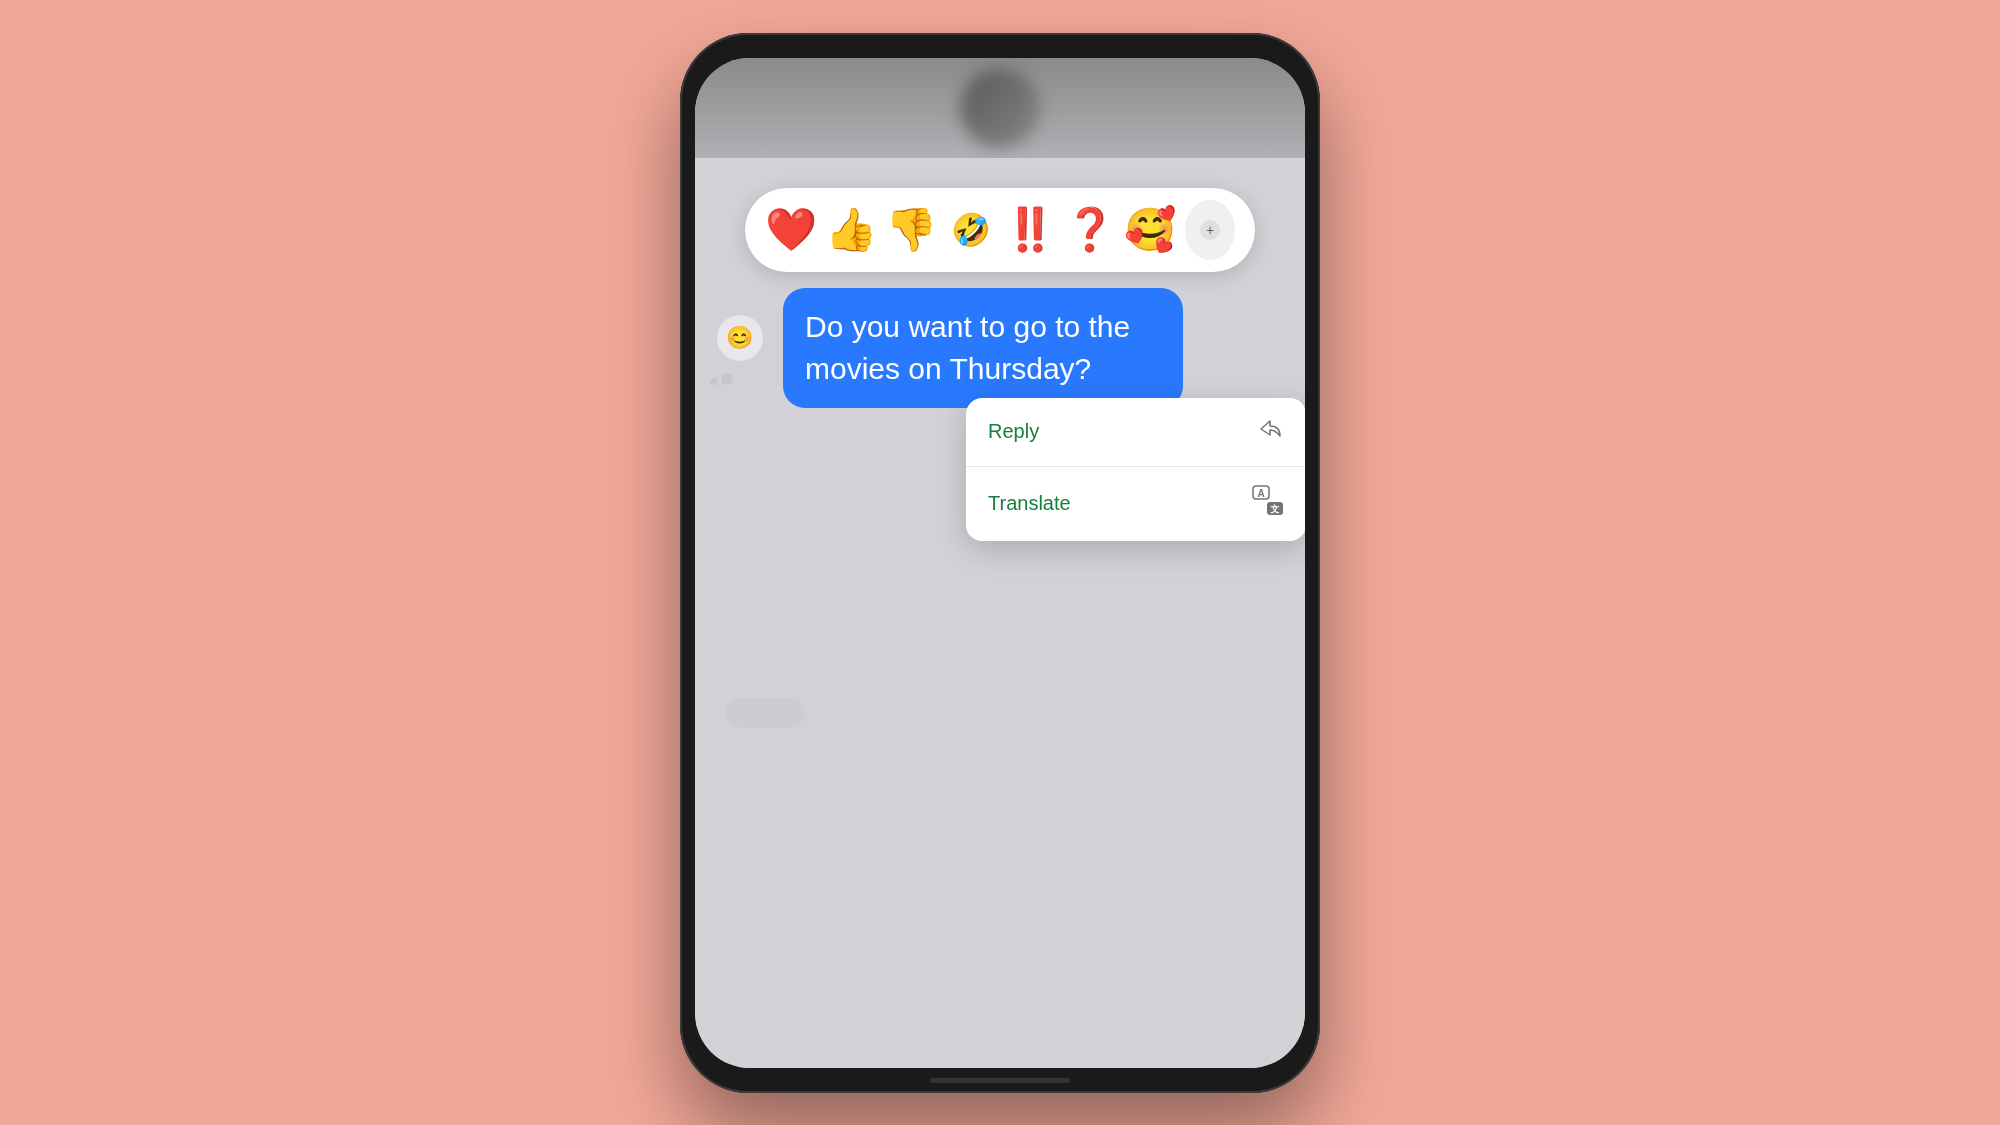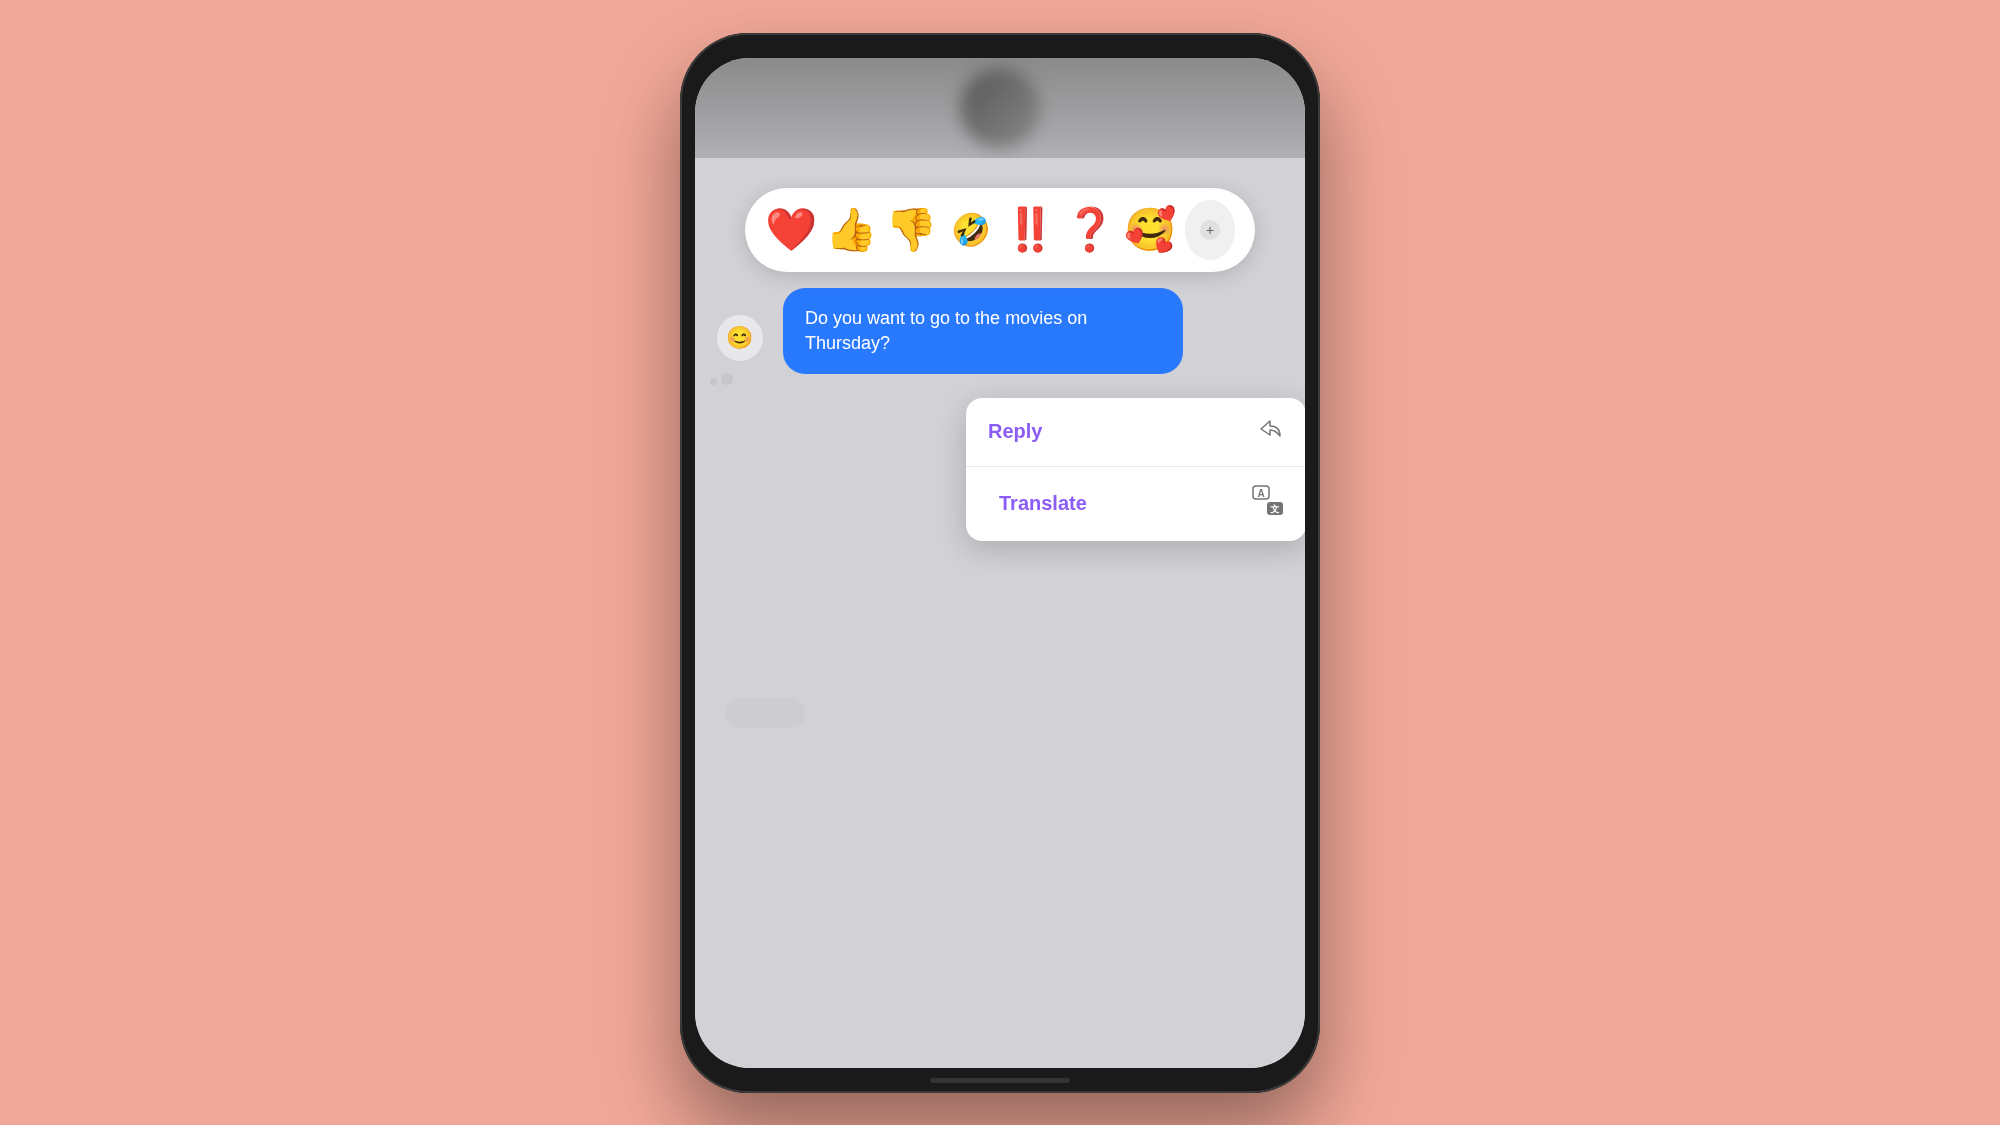--- a/index.html
+++ b/index.html
@@ -133,21 +133,21 @@
       margin-top: 10px;
       flex-shrink: 0;
     }
 
     .message-bubble {
       background: #2979ff;
       border-radius: 22px;
       padding: 18px 22px;
       max-width: 400px;
       color: white;
-      font-size: 18px;
+      font-size: 30px;
       line-height: 1.4;
       font-weight: 400;
       position: relative;
     }
 
     
     .context-menu {
       position: absolute;
       top: 240px;
       left: 50%;
@@ -164,27 +164,26 @@
       display: flex;
       align-items: center;
       justify-content: space-between;
       padding: 18px 22px;
       cursor: pointer;
       border-bottom: 1px solid #e8e8ea;
     }
 
     .menu-item:last-child {
       border-bottom: none;
-      margin-left: 11px;
     }
 
     .menu-item-label {
       font-size: 20px;
-      color: #8b5cf6;
-      font-weight: 700;
+      color: #15803d;
+      font-weight: 400;
     }
 
     .menu-item-icon {
       font-size: 22px;
       color: #3a3a3c;
       opacity: 0.7;
     }
 
     
     .home-indicator {

